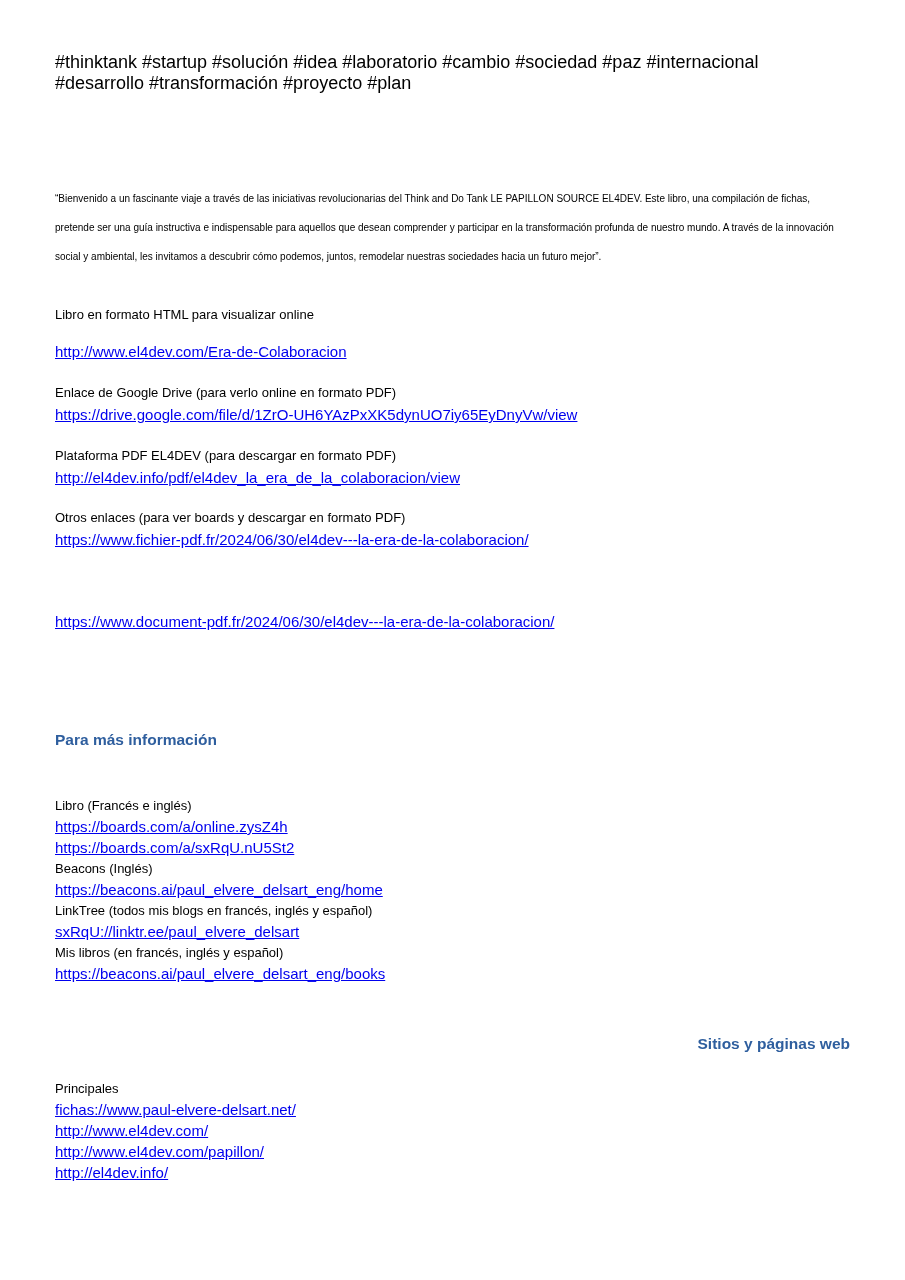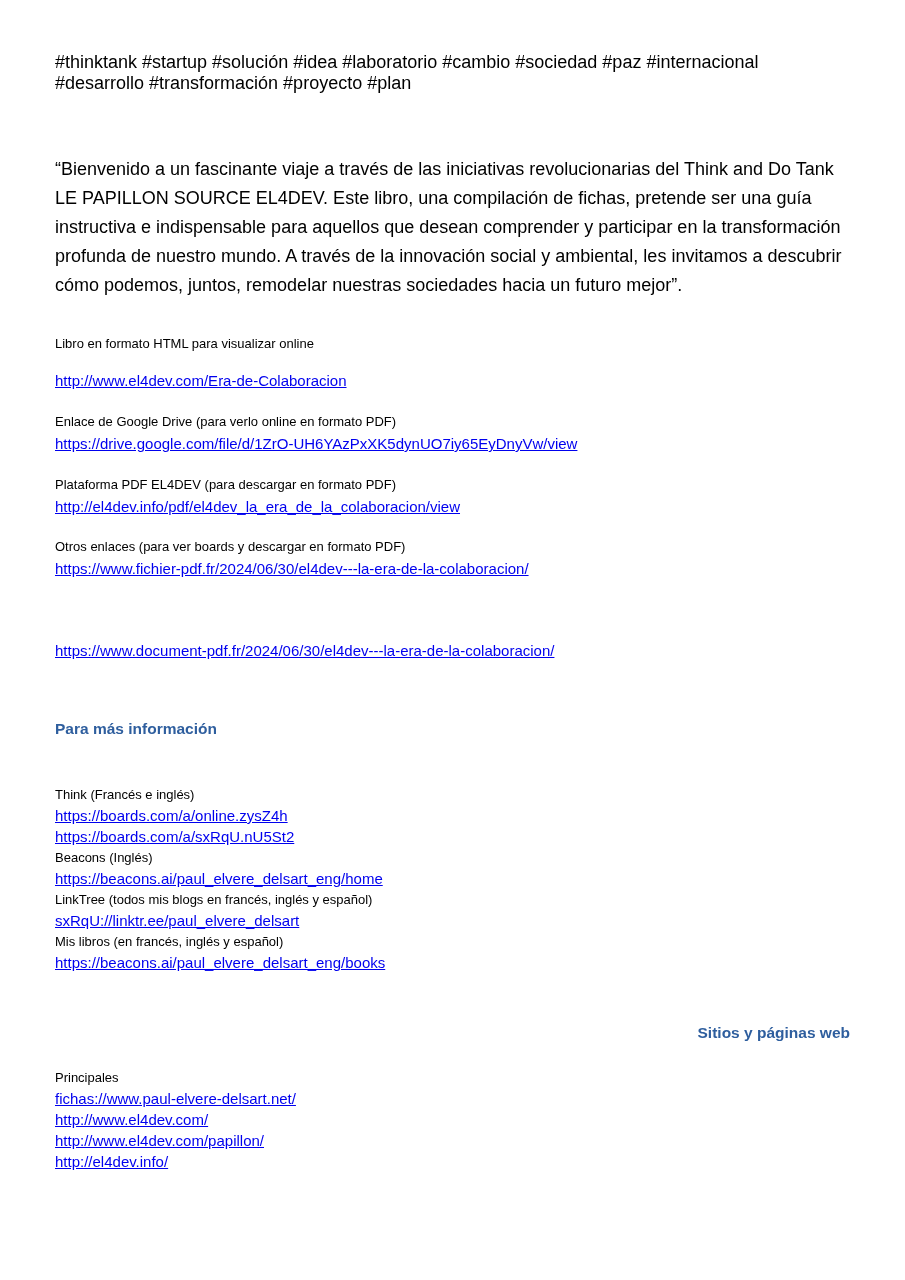--- a/index.html
+++ b/index.html
@@ -23,22 +23,22 @@
     padding: 52px 55px 0 55px;
     overflow: hidden;
   }
   .hashtags {
     font-weight: normal;
     font-size: 18px;
     line-height: 21px;
     max-width: 795px;
   }
   .intro {
-    margin-top: 61px;
-    font-size: 18px;
+    margin-top: 90px;
+    font-size: 10px;
     line-height: 29px;
     max-width: 795px;
   }
   .label-line {
     font-size: 13px;
     line-height: 21px;
   }
   a, .doc-link {
     color: var(--link-color);
     cursor: pointer;
@@ -54,21 +54,21 @@
   .group      { margin-top: 19px; }
   .group .label-line { line-height: 22px; }
   .mt-otros   { margin-top: 18px; }
   .mt-doclink { margin-top: 60px; }
   .section-heading {
     font-weight: bold;
     font-size: 15.5px;
     line-height: 22px;
     color: var(--heading-color);
   }
-  .mt-more-heading  { margin-top: 56px; }
+  .mt-more-heading  { margin-top: 96px; }
   .more-list        { margin-top: 44px; }
   .more-list .label-line,
   .more-list .link-line { line-height: 21px; }
   .mt-sites-heading { margin-top: 49px; text-align: right; }
   .sites-list       { margin-top: 23px; }
   .sites-list .label-line,
   .sites-list .link-line { line-height: 21px; }
 </style>
 </head>
 <body>
@@ -96,21 +96,21 @@
   <div class="group mt-otros">
     <div class="label-line">Otros enlaces (para ver boards y descargar en formato PDF)</div>
     <a class="link-line" href="#">https://www.fichier-pdf.fr/2024/06/30/el4dev---la-era-de-la-colaboracion/</a>
   </div>
 
   <a class="link-line mt-doclink" href="#">https://www.document-pdf.fr/2024/06/30/el4dev---la-era-de-la-colaboracion/</a>
 
   <div class="section-heading mt-more-heading">Para más información</div>
 
   <div class="more-list">
-    <div class="label-line">Think (Francés e inglés)</div>
+    <div class="label-line">Libro (Francés e inglés)</div>
     <a class="link-line" href="#">https://boards.com/a/online.zysZ4h</a>
     <a class="link-line" href="#">https://boards.com/a/sxRqU.nU5St2</a>
     <div class="label-line">Beacons (Inglés)</div>
     <a class="link-line" href="#">https://beacons.ai/paul_elvere_delsart_eng/home</a>
     <div class="label-line">LinkTree (todos mis blogs en francés, inglés y español)</div>
     <a class="link-line" href="#">sxRqU://linktr.ee/paul_elvere_delsart</a>
     <div class="label-line">Mis libros (en francés, inglés y español)</div>
     <a class="link-line" href="#">https://beacons.ai/paul_elvere_delsart_eng/books</a>
   </div>
 

